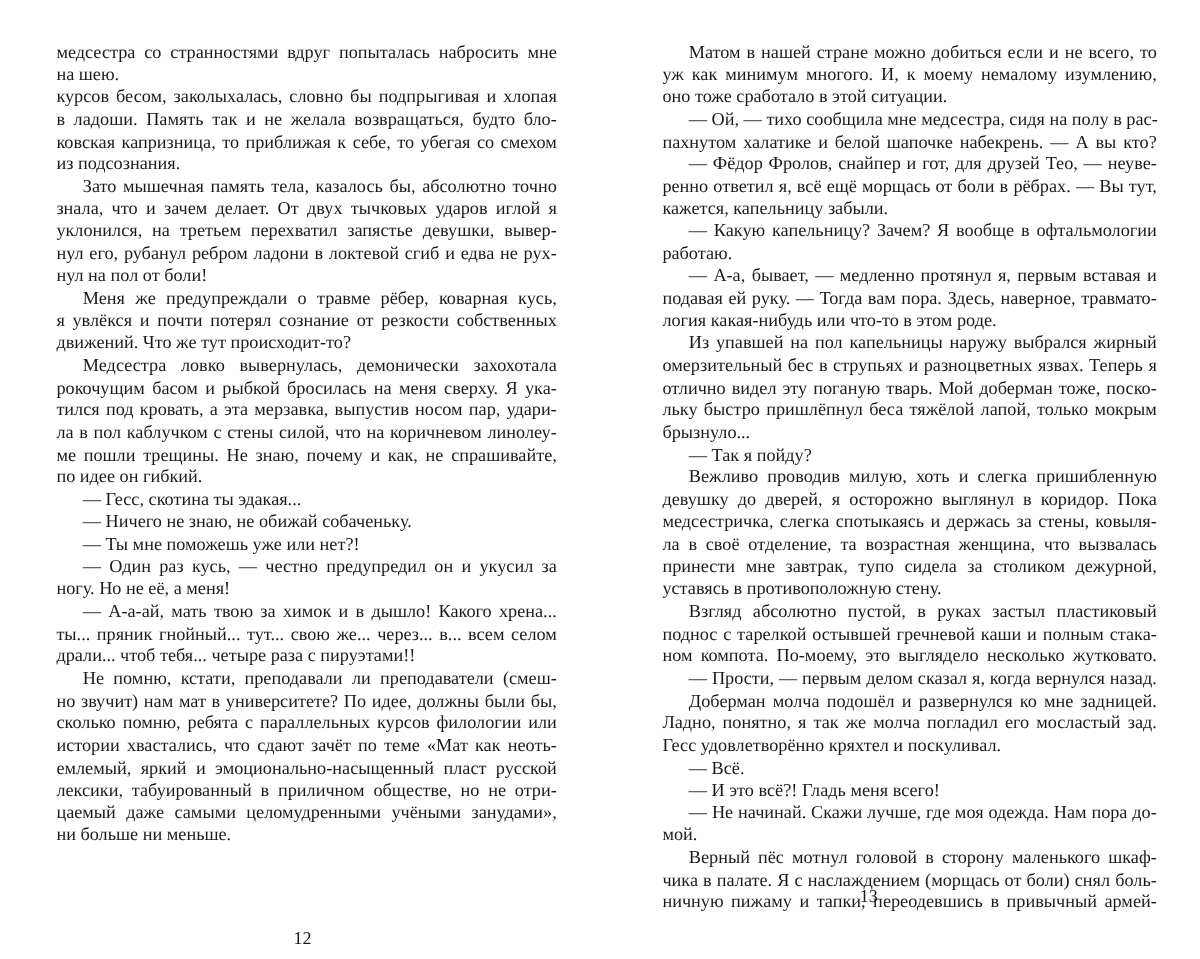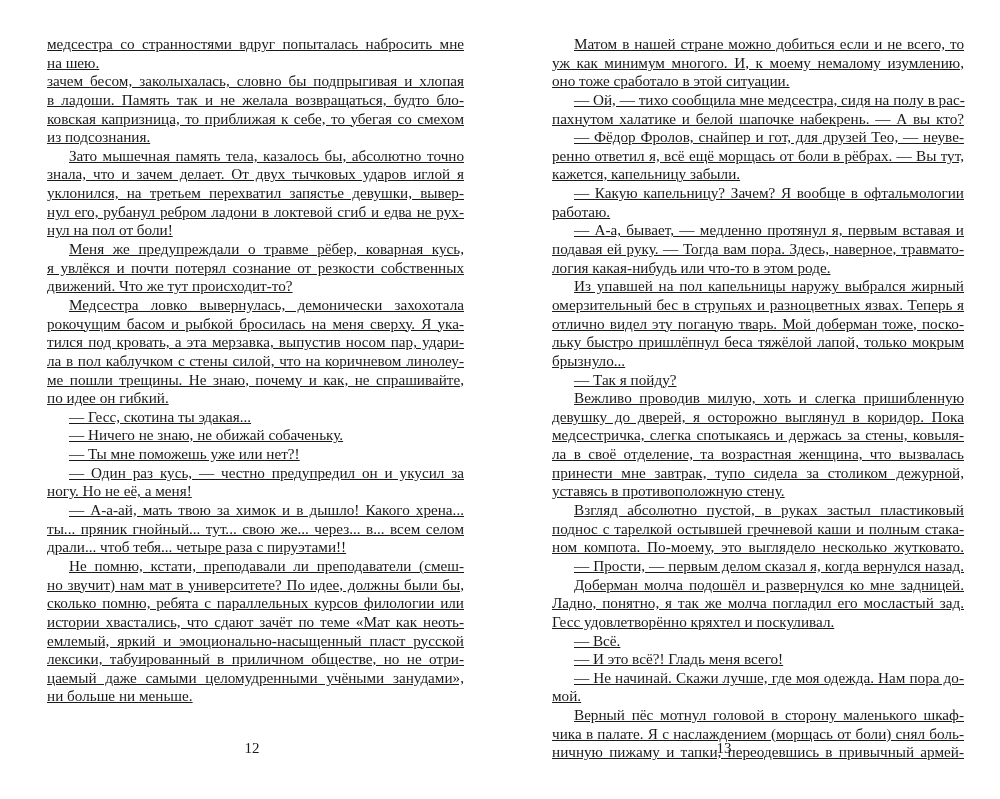--- a/index.html
+++ b/index.html
@@ -1,35 +1,35 @@
 <!DOCTYPE html>
 <html><head>
 <meta charset="utf-8">
 <style>
   html, body { margin: 0; padding: 0; background: #ffffff; }
   body { width: 1000px; height: 799px; position: relative; overflow: hidden;
          font-family: "Liberation Serif", "DejaVu Serif", serif; color: #1a1a1a; }
-  .page { position: absolute; top: 35px; text-decoration: underline; }
+  .page { position: absolute; top: 35px; }
   .page.left { left: 47px; width: 417px; }
   .page.right { left: 552px; width: 412px; }
   .line { height: 18.65px; line-height: 18.65px; font-size: 15.2px; white-space: nowrap;
           text-align: justify; text-align-last: justify; overflow: visible; }
   .line.last { text-align-last: left; }
   .line.indent { padding-left: 22px; }
   .folio { position: absolute; top: 740px; font-size: 15px; text-align: center; width: 60px; }
-  .folio.left { left: 222px; }
+  .folio.left { left: 222px; margin-top: 35px; }
   .folio.right { left: 694px; }
 </style>
 </head>
 <body>
 
 <div class="page left" id="left-page">
     <div class="line">медсестра со странностями вдруг попыталась набросить мне</div>
     <div class="line last">на шею.</div>
-    <div class="line">зачем бесом, заколыхалась, словно бы подпрыгивая и хлопая</div>
+    <div class="line">курсов бесом, заколыхалась, словно бы подпрыгивая и хлопая</div>
     <div class="line">в ладоши. Память так и не желала возвращаться, будто бло-</div>
     <div class="line">ковская капризница, то приближая к себе, то убегая со смехом</div>
     <div class="line last">из подсознания.</div>
     <div class="line indent">Зато мышечная память тела, казалось бы, абсолютно точно</div>
     <div class="line">знала, что и зачем делает. От двух тычковых ударов иглой я</div>
     <div class="line">уклонился, на третьем перехватил запястье девушки, вывер-</div>
     <div class="line">нул его, рубанул ребром ладони в локтевой сгиб и едва не рух-</div>
     <div class="line last">нул на пол от боли!</div>
     <div class="line indent">Меня же предупреждали о травме рёбер, коварная кусь,</div>
     <div class="line">я увлёкся и почти потерял сознание от резкости собственных</div>

